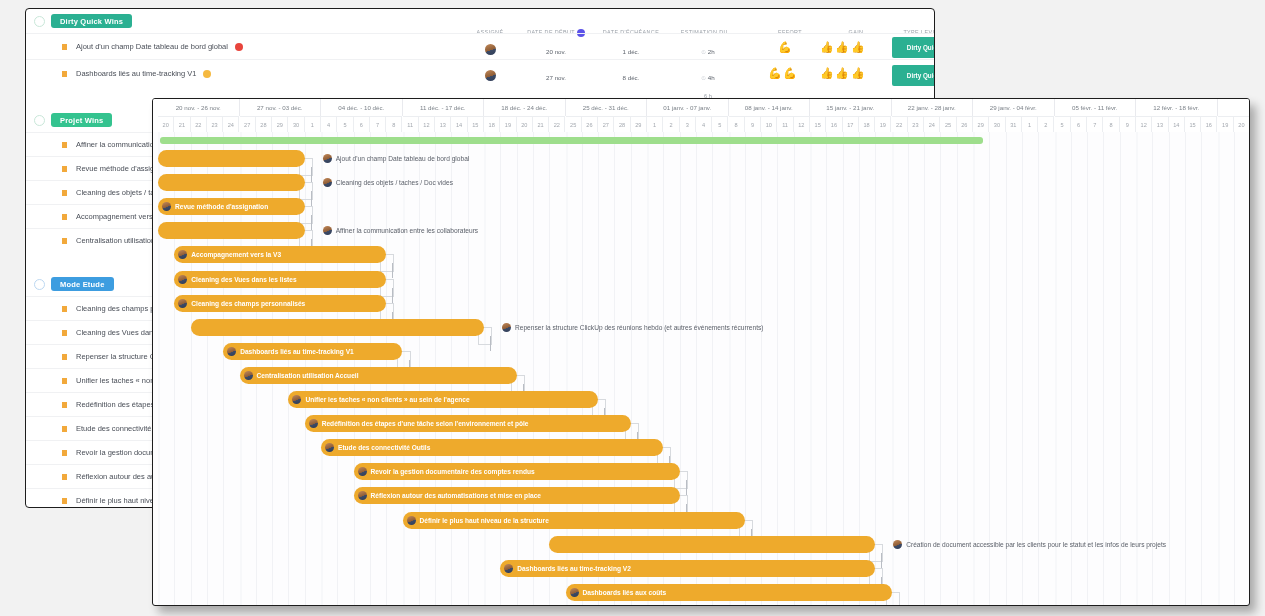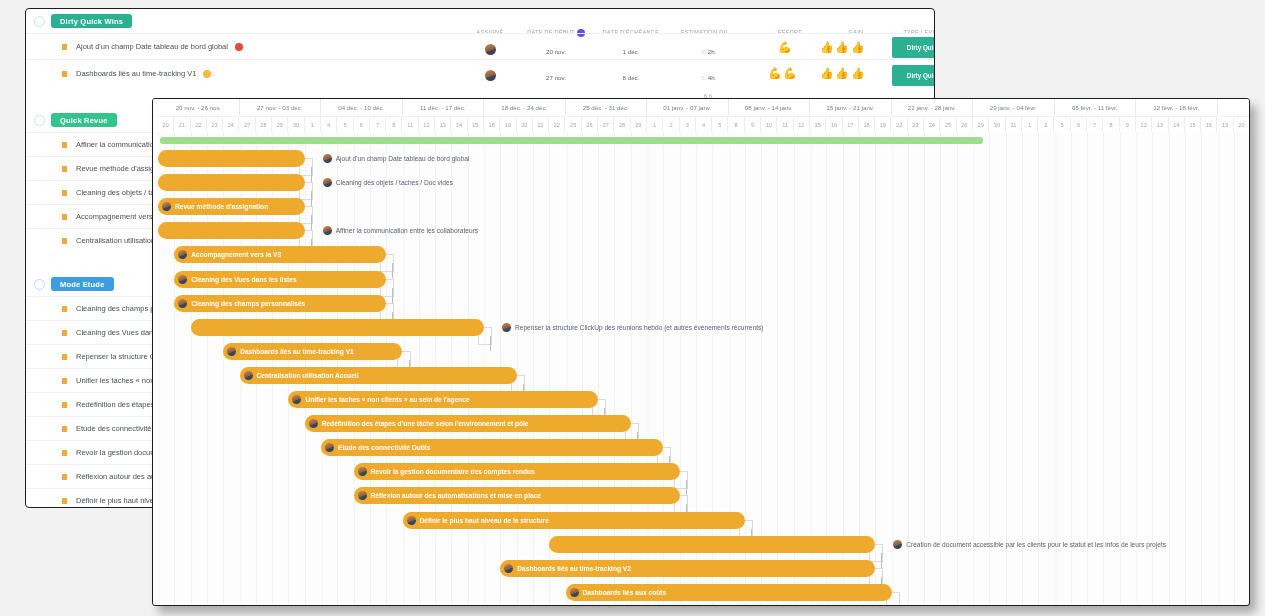--- a/index.html
+++ b/index.html
@@ -251,21 +251,21 @@
         <span class="emoji">👍</span>
       </div>
       <div class="tag-levier" style="left:866px;top:56px;">Dirty Quick Wins</div>
 
       <div class="sum-cell" style="left:646px;width:72px;top:84px;text-align:center;">6 h</div>
     </div>
 
     <div class="group" style="margin-top:21px;">
       <div class="group-head">
         <div class="collapse-circle"></div>
-        <div class="group-badge badge-quick">Quick Revue</div>
+        <div class="group-badge badge-quick">Projet Wins</div>
       </div>
       <div class="task-row">
         <div class="pri-flag"></div>
         <div class="task-name">Affiner la communication entre les collaborateurs</div>
       </div>
       <div class="task-row">
         <div class="pri-flag"></div>
         <div class="task-name">Revue méthode d'assignation</div>
       </div>
       <div class="task-row">

